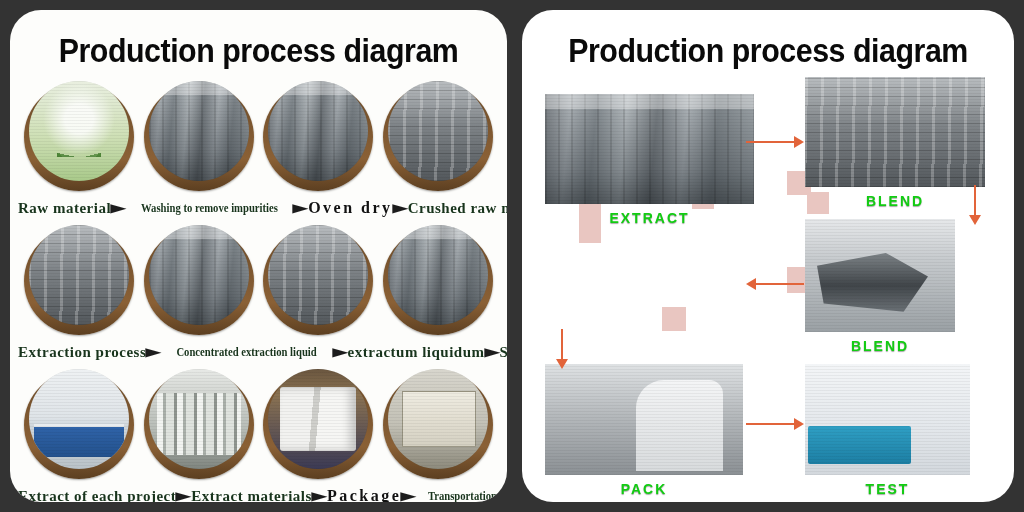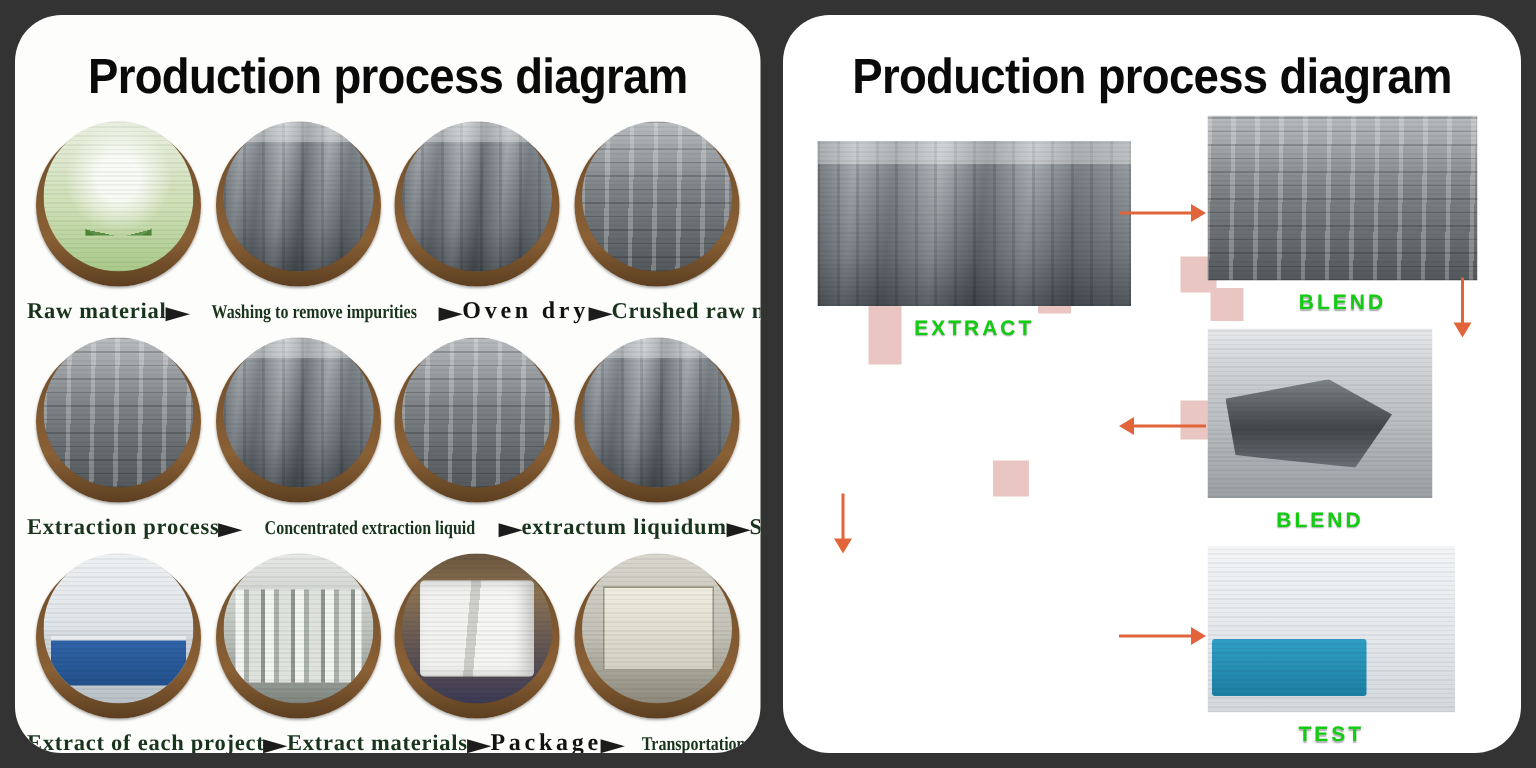--- a/index.html
+++ b/index.html
@@ -419,20 +419,27 @@
 
 
       <div class="cell" style="left:283px;top:142px;width:150px;height:135px;">
         <div class="pic">
           <div class="inner tex-blender"></div>
             <div class="overlay-noise"></div>
         </div>
         <div class="glabel">BLEND</div>
       </div>
 
+      <div class="cell" style="left:23px;top:287px;width:198px;height:133px;">
+        <div class="pic">
+          <div class="inner tex-pack"></div>
+            <div class="overlay-noise"></div>
+        </div>
+        <div class="glabel">PACK</div>
+      </div>
 
       <div class="cell" style="left:283px;top:287px;width:165px;height:133px;">
         <div class="pic">
           <div class="inner tex-testlab"></div>
             <div class="overlay-noise"></div>
         </div>
         <div class="glabel">TEST</div>
       </div>
 
       <div class="conn" style="left:224px;top:58px;width:58px;height:14px;">

